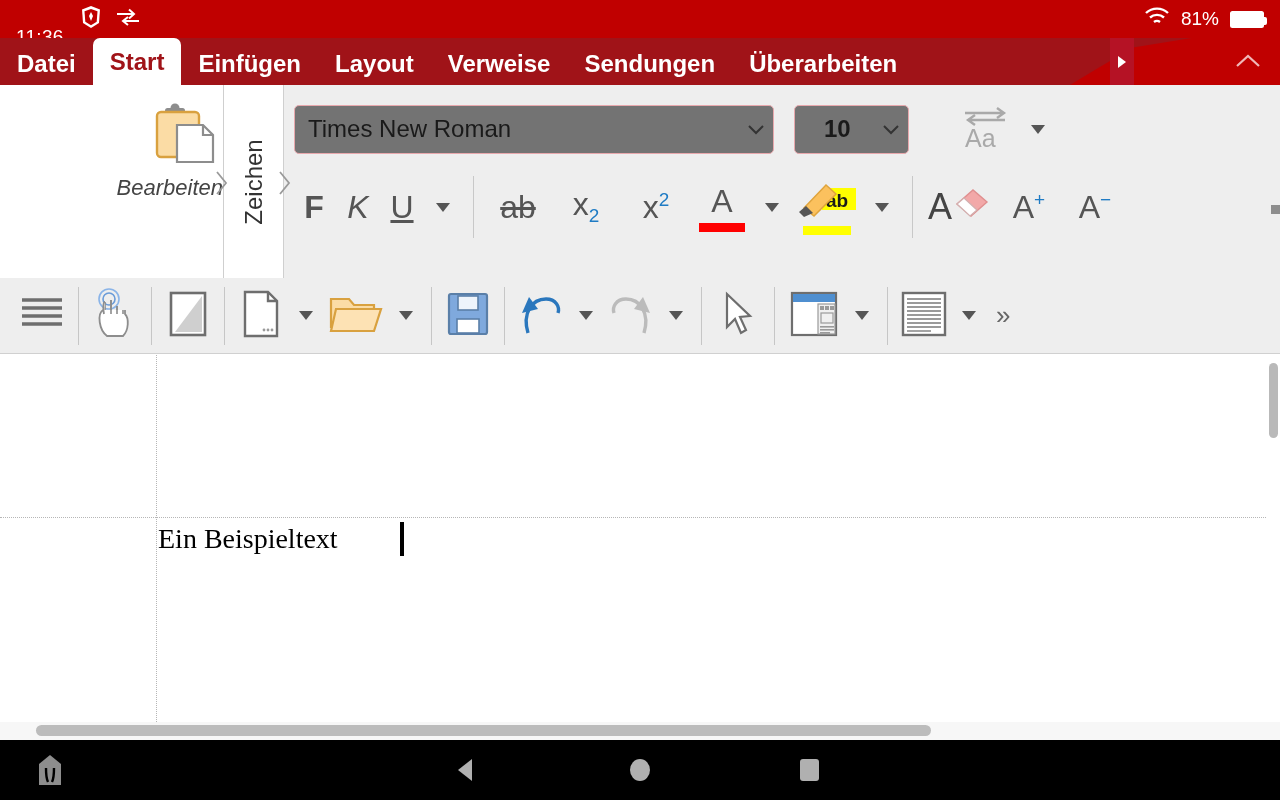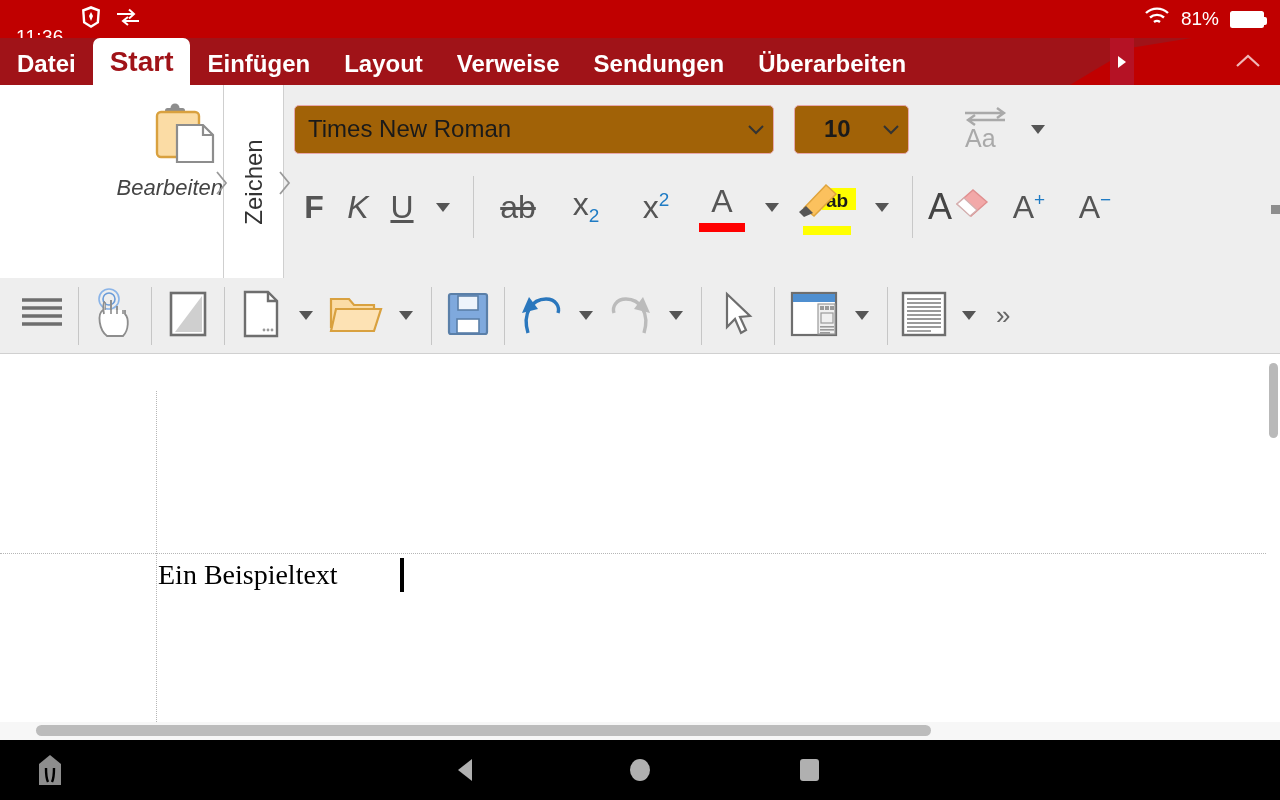--- a/index.html
+++ b/index.html
@@ -39,21 +39,21 @@
     background: #c00000;
     clip-path: polygon(58% 0, 100% 0, 100% 100%, 0 100%, 14% 62%, 30% 20%);
   }
   .tabs { position: absolute; left: 0; top: 0; height: 47px; display: flex; align-items: flex-end; font-weight: bold; }
   .tab {
     height: 42px; padding: 0 17px; display: flex; align-items: center;
     color: #ffffff; font-size: 24px; white-space: nowrap; cursor: pointer;
   }
   .tab.active {
     background: #ffffff; color: #a01318; height: 47px;
-    border-radius: 7px 7px 0 0; font-size: 28px;
+    border-radius: 7px 7px 0 0; font-size: 24px;
   }
   .tab-scroll-right {
     position: absolute; left: 1110px; top: 38px; width: 24px; height: 47px;
     background: #b51225; display: flex; align-items: center; justify-content: center;
     cursor: pointer; z-index: 4;
   }
   .tab-scroll-right .tri {
     width: 0; height: 0; border-left: 8px solid #fff;
     border-top: 6px solid transparent; border-bottom: 6px solid transparent;
   }
@@ -85,21 +85,21 @@
     font-size: 24px; color: #333; white-space: nowrap;
   }
   .chev-l, .chev-r { position: absolute; top: 84px; width: 14px; height: 28px; }
   .chev-l { left: -9px; } .chev-r { right: -9px; }
 
   .grp-font { flex: 1; position: relative; }
 
   
   .font-row1 { position: absolute; left: 10px; top: 19px; display: flex; align-items: center; gap: 10px; }
   .combo {
-    background: #a16207; border: 1.6px solid #e8a8ad; border-radius: 5px;
+    background: #737373; border: 1.6px solid #e8a8ad; border-radius: 5px;
     height: 49px; display: flex; align-items: center; cursor: pointer;
   }
   .combo-name { width: 480px; padding-left: 13px; }
   .combo-size { width: 115px; padding-left: 29px; margin-left: 10px; font-weight: bold; }
   .combo-val { font-size: 24px; color: #1a1a1a; flex: 1; white-space: nowrap; }
   .combo-arrow { width: 34px; display: flex; align-items: center; justify-content: center; }
   .case-btn { margin-left: 40px; display: flex; align-items: center; gap: 16px; cursor: pointer; }
 
   
   .font-row2 {
@@ -132,21 +132,21 @@
   .qbtn { width: 56px; height: 70px; display: flex; align-items: center;
           justify-content: center; cursor: pointer; position: relative; }
   .qsep { width: 1px; height: 58px; background: #c6c6c6; margin: 0 8px; }
   .qcaret { width: 34px; height: 70px; display: flex; align-items: center;
             justify-content: center; cursor: pointer; }
   .overflow { font-size: 26px; color: #666; margin-left: 10px; cursor: pointer; }
 
   
   .docarea {
     position: absolute; left: 0; top: 355px; width: 1280px; height: 377px;
-    background: #ffffff; overflow: hidden; margin-top: 36px;
+    background: #ffffff; overflow: hidden;
   }
   .page { position: absolute; left: 0; top: 0; width: 1266px; height: 377px; background: #fff; }
   .guide-v { position: absolute; left: 156px; top: 0; width: 0;
              height: 377px; border-left: 1px dotted #b6b6b6; }
   .guide-h { position: absolute; left: 0; top: 162px; width: 1266px;
              height: 0; border-top: 1px dotted #b6b6b6; }
   .doc-text {
     position: absolute; left: 158px; top: 168px;
     font-family: "Liberation Serif", serif; font-size: 28px; color: #000;
     white-space: nowrap;

